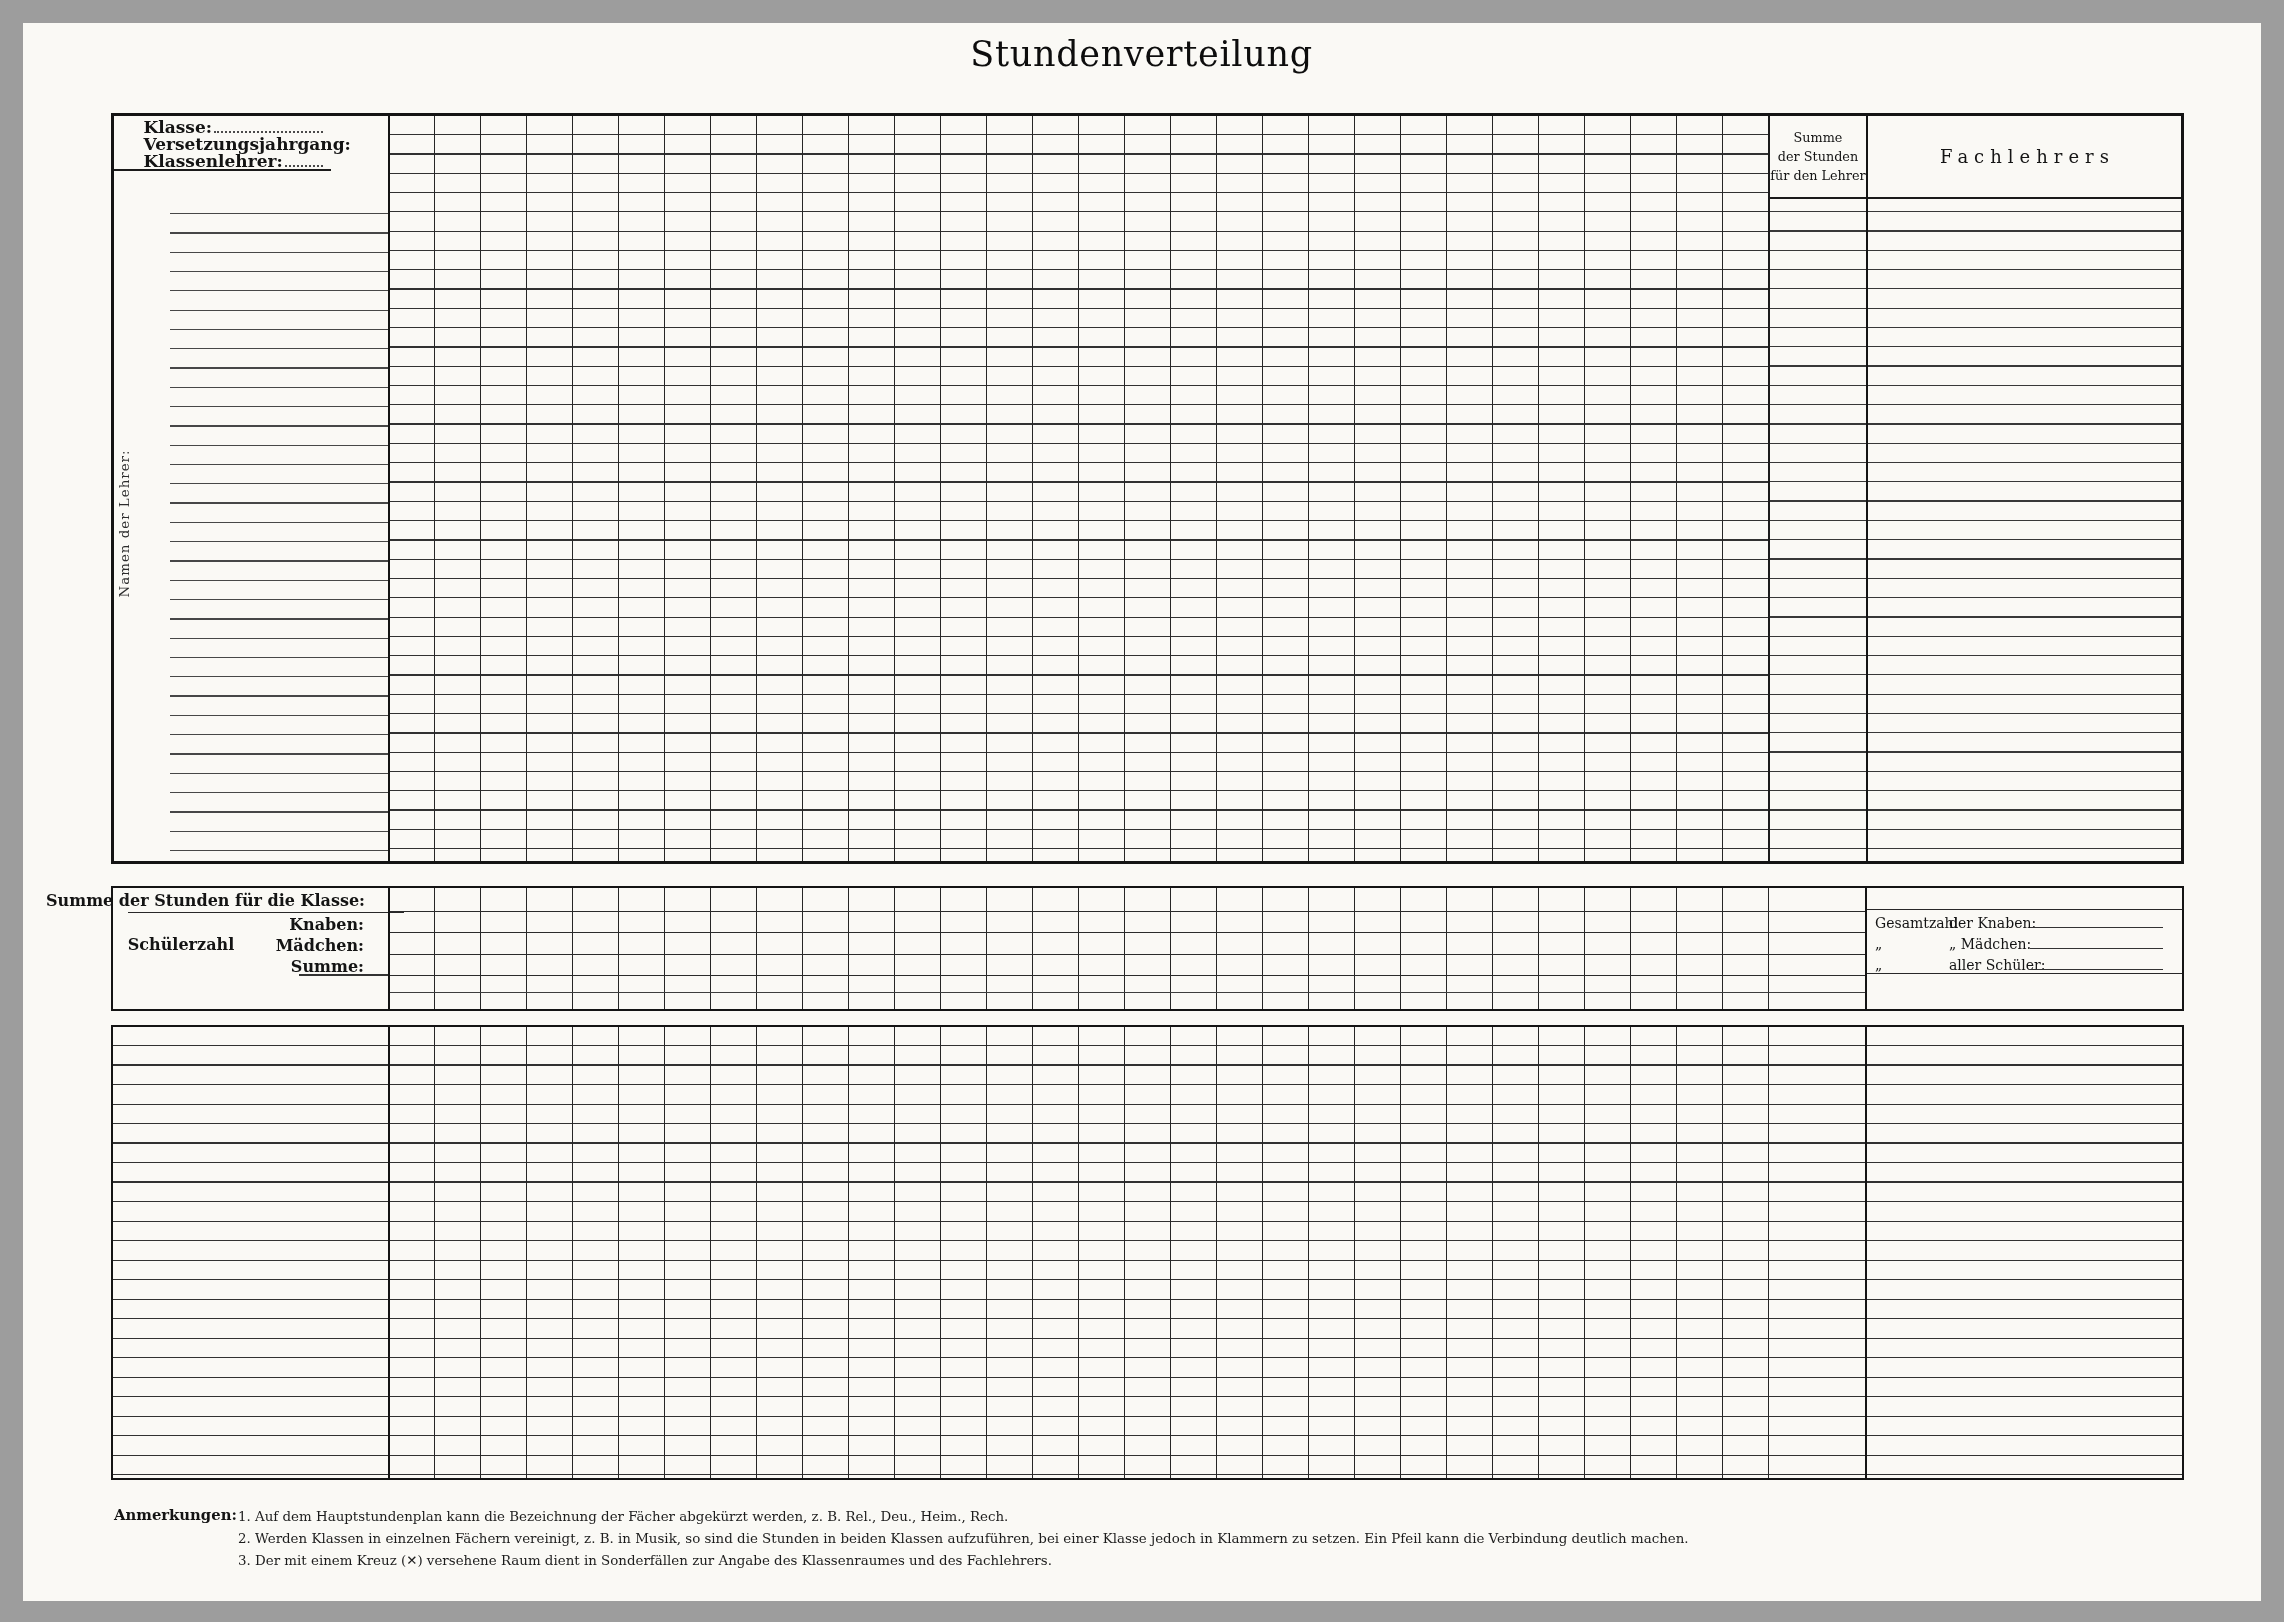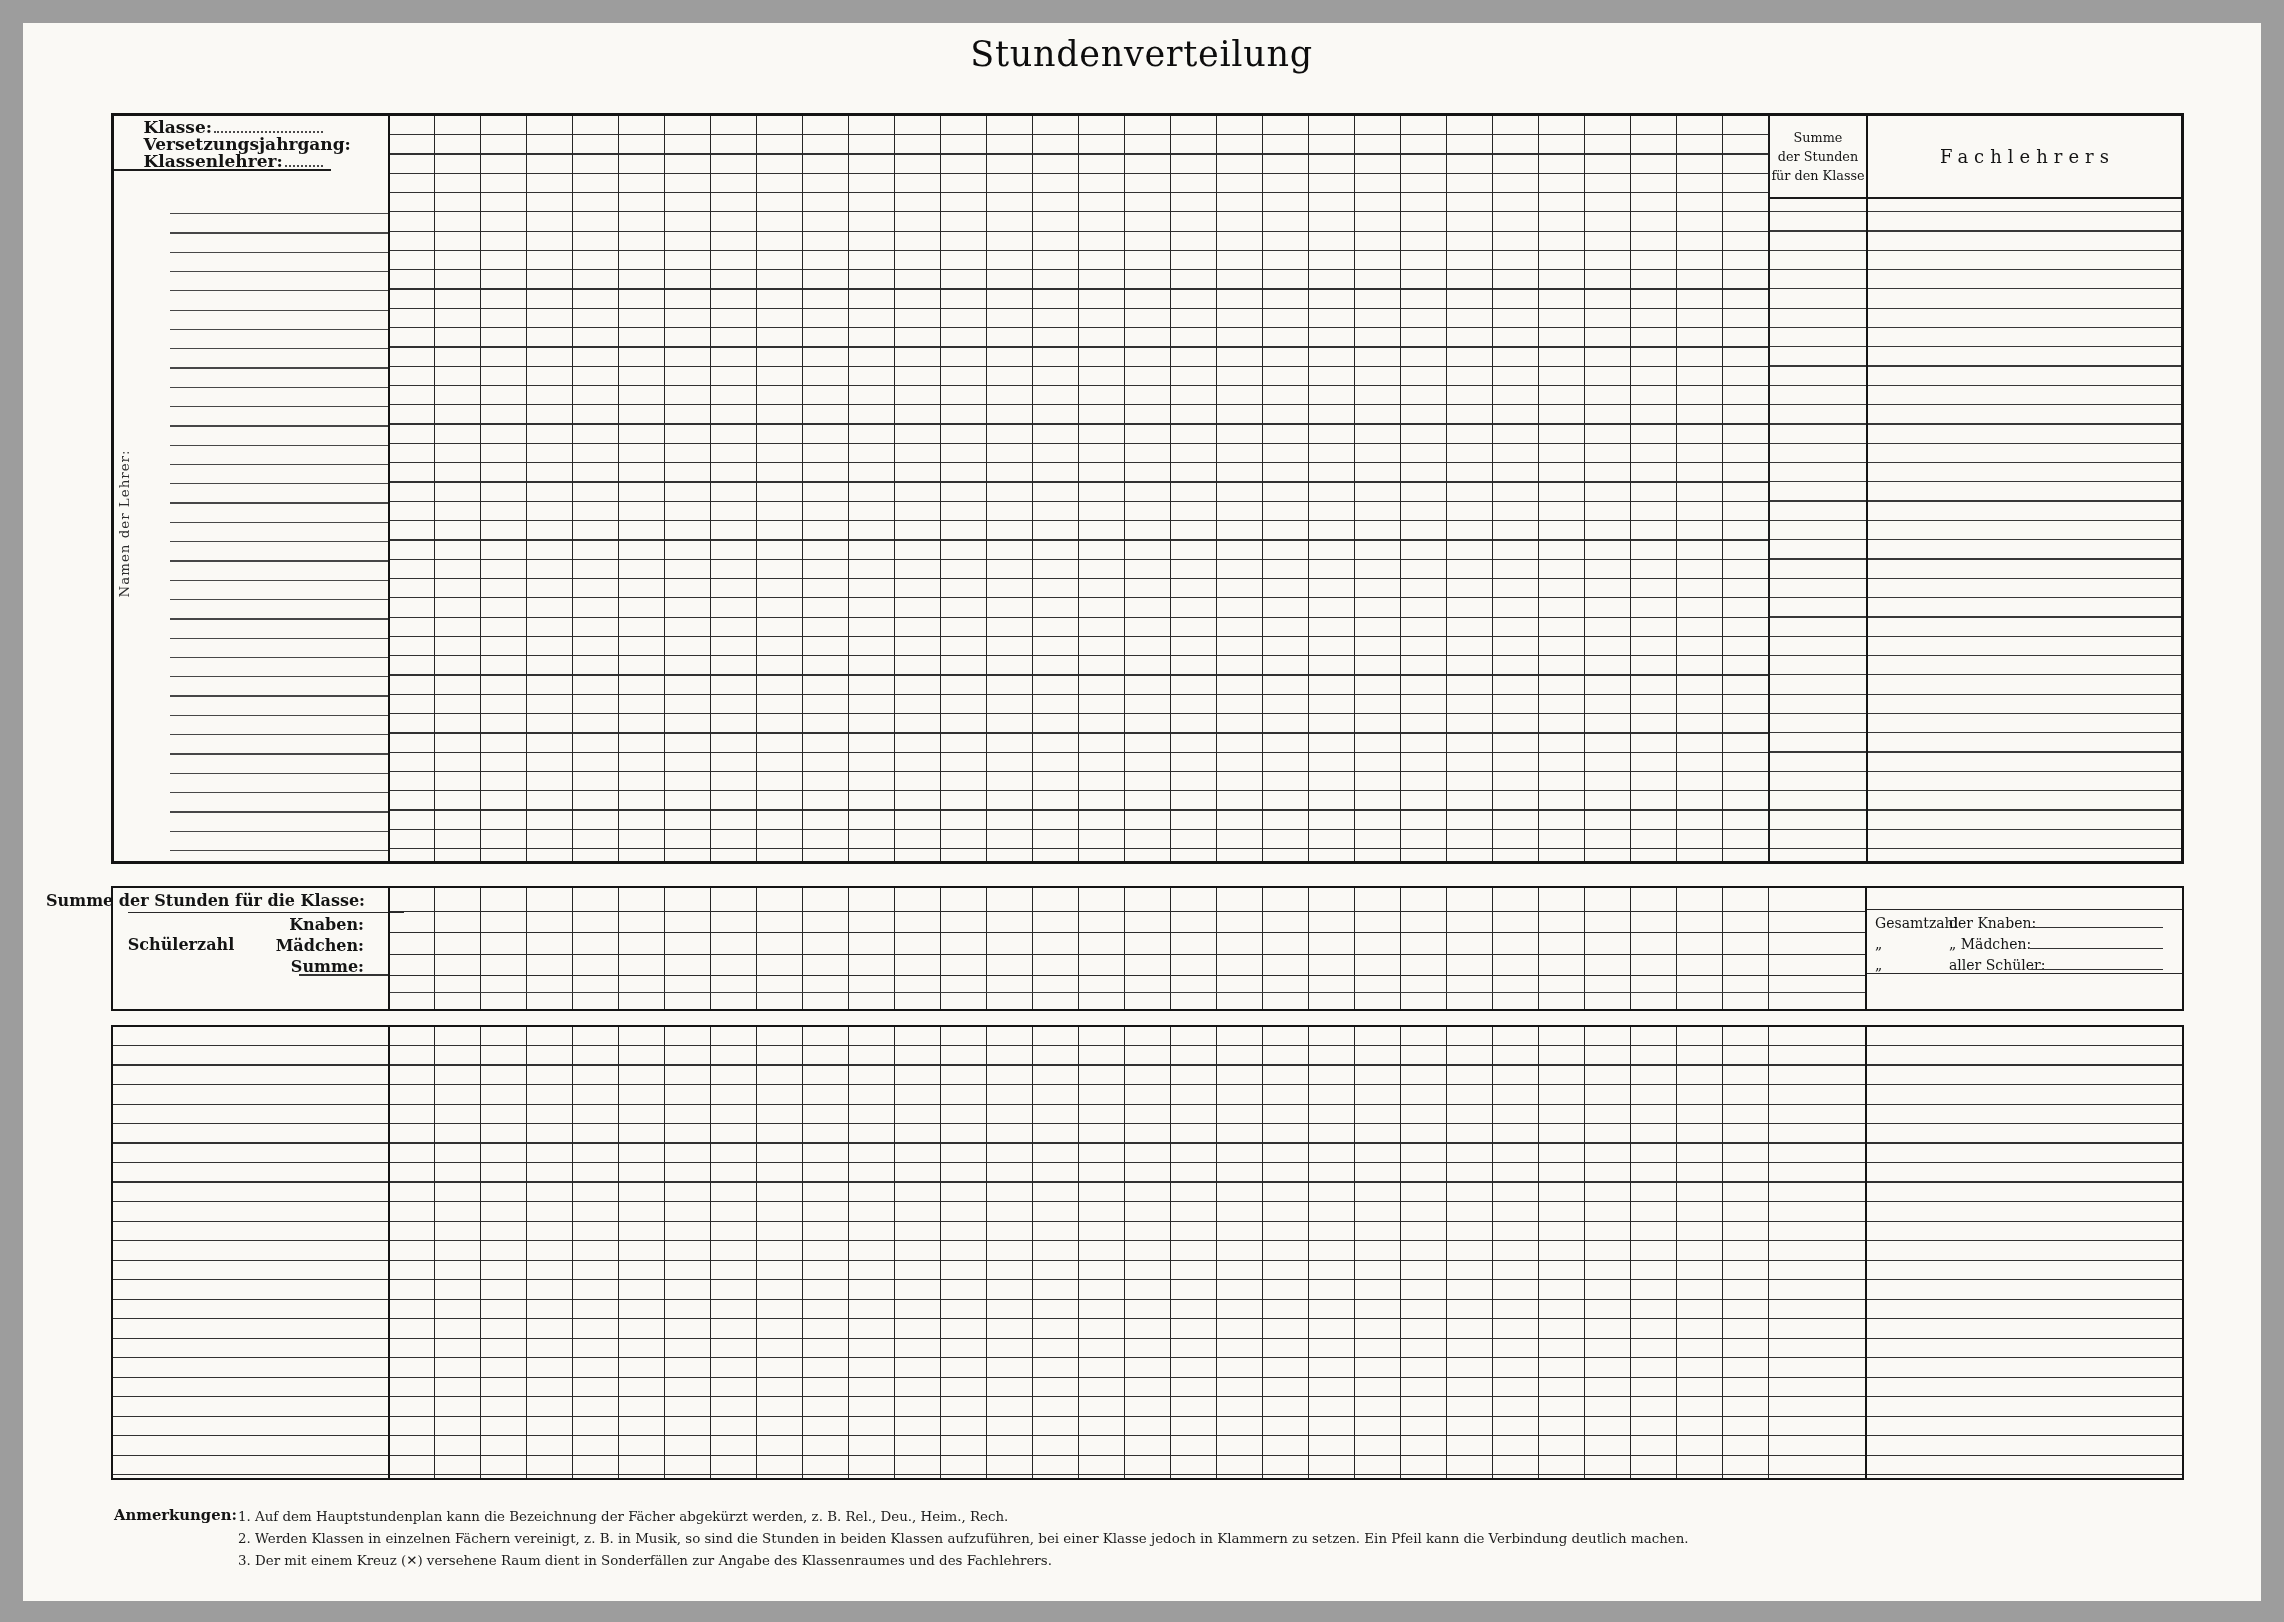--- a/index.html
+++ b/index.html
@@ -108,21 +108,21 @@
 
   <div class="abs name-lines"></div>
 
   <div class="abs v-div" style="left:274px;"></div>
   <div class="abs v-div" style="left:1654px;width:1.7px;background:#1c1c1c;"></div>
 
   <div class="abs summe-col">
     <div class="abs col-head summe-head">
       <div>Summe</div>
       <div>der Stunden</div>
-      <div>für den Klasse</div>
+      <div>für den Lehrer</div>
     </div>
     <div class="abs rowlines"></div>
   </div>
 
   <div class="abs v-div" style="left:1752px;"></div>
 
   <div class="abs bem-col">
     <div class="abs col-head bem-head">Fachlehrers</div>
     <div class="abs rowlines"></div>
   </div>

